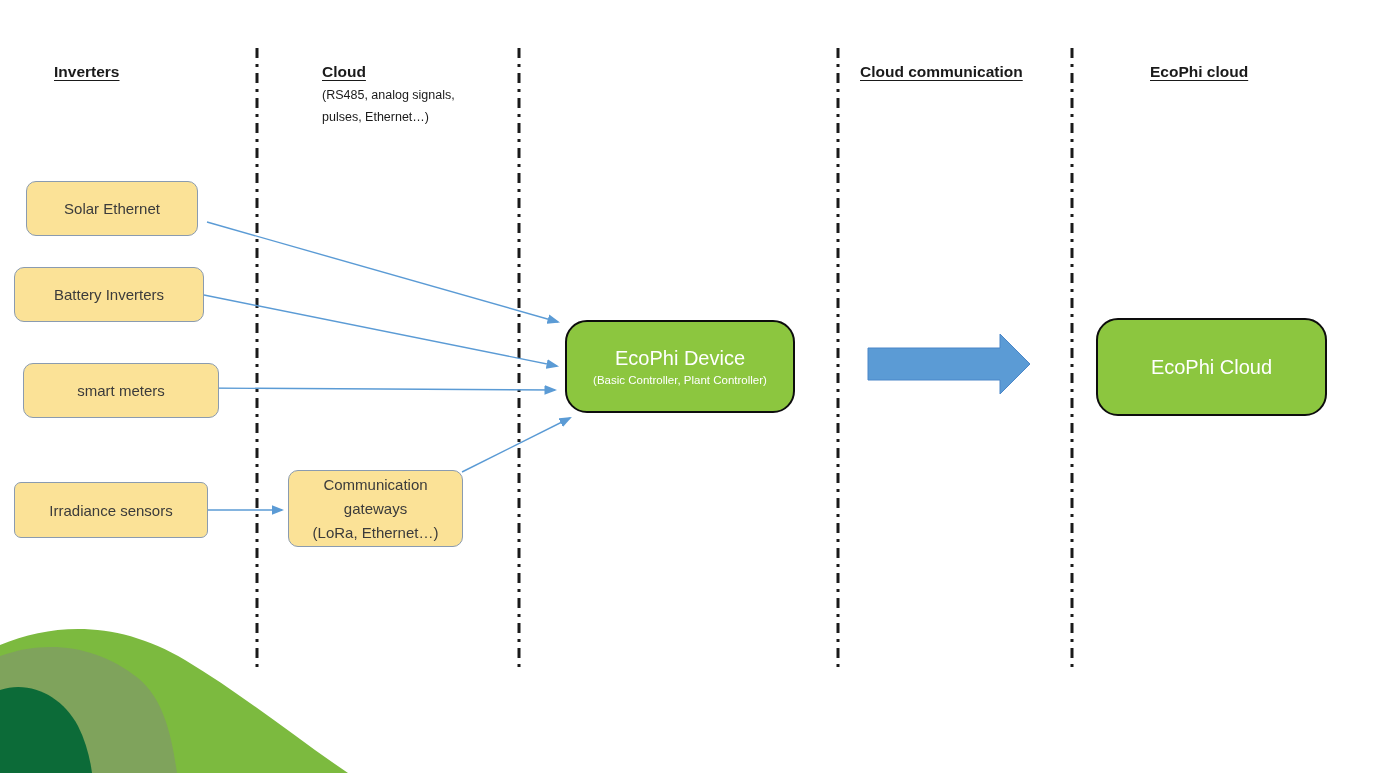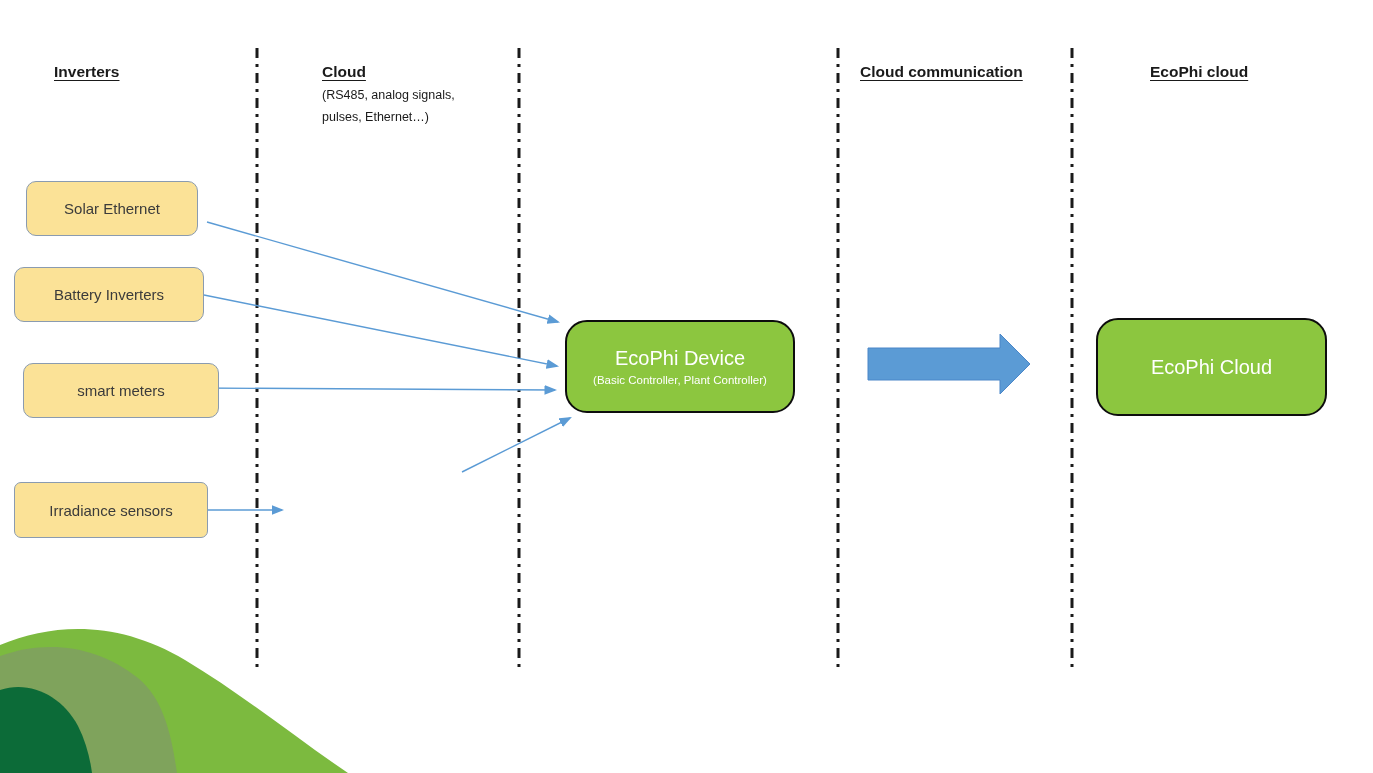--- a/index.html
+++ b/index.html
@@ -85,20 +85,27 @@
   </div>
 
   <div class="ybox" style="left:23px;top:363px;width:196px;height:55px;">
     <span>smart meters</span>
   </div>
 
   <div class="ybox" style="left:14px;top:482px;width:194px;height:56px;border-radius:7px;">
     <span>Irradiance sensors</span>
   </div>
 
+  <div class="ybox" style="left:288px;top:470px;width:175px;height:77px;">
+    <div class="multi">
+      <div>Communication</div>
+      <div>gateways</div>
+      <div>(LoRa, Ethernet…)</div>
+    </div>
+  </div>
 
   <div class="gbox" style="left:565px;top:320px;width:230px;height:93px;border-width:2.5px;">
     <div class="gtitle">EcoPhi Device</div>
     <div class="gsub">(Basic Controller, Plant Controller)</div>
   </div>
 
   <div class="gbox" style="left:1096px;top:318px;width:231px;height:98px;">
     <div class="gtitle">EcoPhi Cloud</div>
   </div>
 

